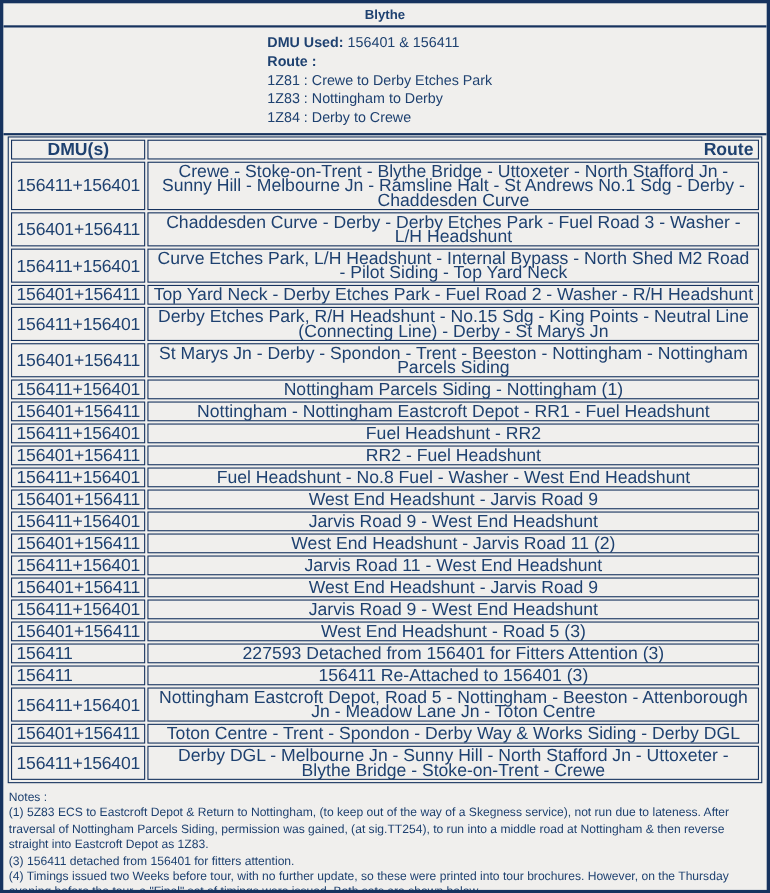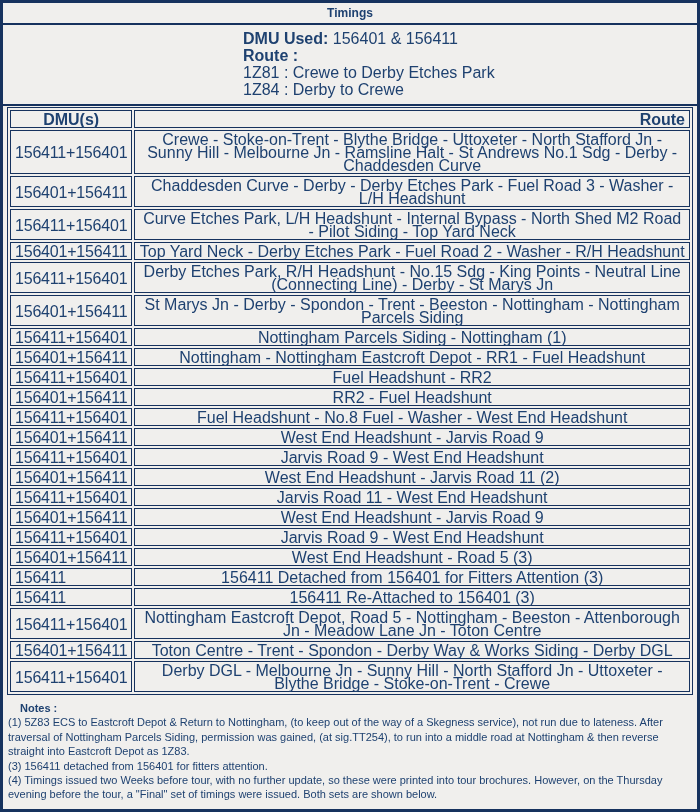--- a/index.html
+++ b/index.html
@@ -22,21 +22,21 @@
     font-weight: bold;
     font-size: 12px;
     padding: 3px 0 3px;
   }
   .info-section {
     border-bottom: 2px solid #16325e;
     padding: 5px 0 6px;
   }
   .info-inner {
     margin-left: 240px;
-    font-size: 16px;
+    font-size: 13px;
     line-height: 17px;
   }
   .info-line b { font-weight: bold; }
   table.timings {
     margin: 1px 4px 0;
     width: calc(100% - 8px);
     border-collapse: separate;
     border-spacing: 2px;
     border: 1px solid #16325e;
   }
@@ -50,36 +50,37 @@
   }
   th.col-dmu { width: 80px; text-align: center; font-weight: bold; font-size: 11px; }
   th.col-route { text-align: right; font-weight: bold; font-size: 11px; }
   td.dmu-cell { white-space: nowrap; padding-left: 3px; letter-spacing: -0.2px; margin-top: 27px; }
   td.route-cell { text-align: center; }
   .notes {
     padding: 6px 5px 0;
     font-size: 11px;
     line-height: 14.4px;
   }
-  .notes-label { font-weight: bold; margin-left: 12px; }
+  .notes-label { font-weight: normal; }
   .note-line { }
   .sources { margin-top: 15px; }
 </style>
 </head>
 <body>
 
 <div class="page">
 
-  <div class="title-bar">Timings</div>
+  <div class="title-bar">Blythe</div>
 
   <div class="info-section">
     <div class="info-inner">
       <div class="info-line"><b>DMU Used:</b> <span>156401 &amp; 156411</span></div>
       <div class="info-line"><b>Route :</b></div>
       <div class="info-line">1Z81 : Crewe to Derby Etches Park</div>
+      <div class="info-line">1Z83 : Nottingham to Derby</div>
       <div class="info-line">1Z84 : Derby to Crewe</div>
     </div>
   </div>
 
   <table class="timings">
     <thead>
       <tr>
         <th class="col-dmu">DMU(s)</th>
         <th class="col-route">Route</th>
       </tr>
@@ -170,21 +171,21 @@
       <td class="route-cell">Jarvis Road 9 - West End Headshunt</td>
     </tr>
 
     <tr>
       <td class="dmu-cell">156401+156411</td>
       <td class="route-cell">West End Headshunt - Road 5 (3)</td>
     </tr>
 
     <tr>
       <td class="dmu-cell">156411</td>
-      <td class="route-cell">156411 Detached from 156401 for Fitters Attention (3)</td>
+      <td class="route-cell">227593 Detached from 156401 for Fitters Attention (3)</td>
     </tr>
 
     <tr>
       <td class="dmu-cell">156411</td>
       <td class="route-cell">156411 Re-Attached to 156401 (3)</td>
     </tr>
 
     <tr>
       <td class="dmu-cell">156411+156401</td>
       <td class="route-cell">Nottingham Eastcroft Depot, Road 5 - Nottingham - Beeston - Attenborough Jn - Meadow Lane Jn - Toton Centre</td>

